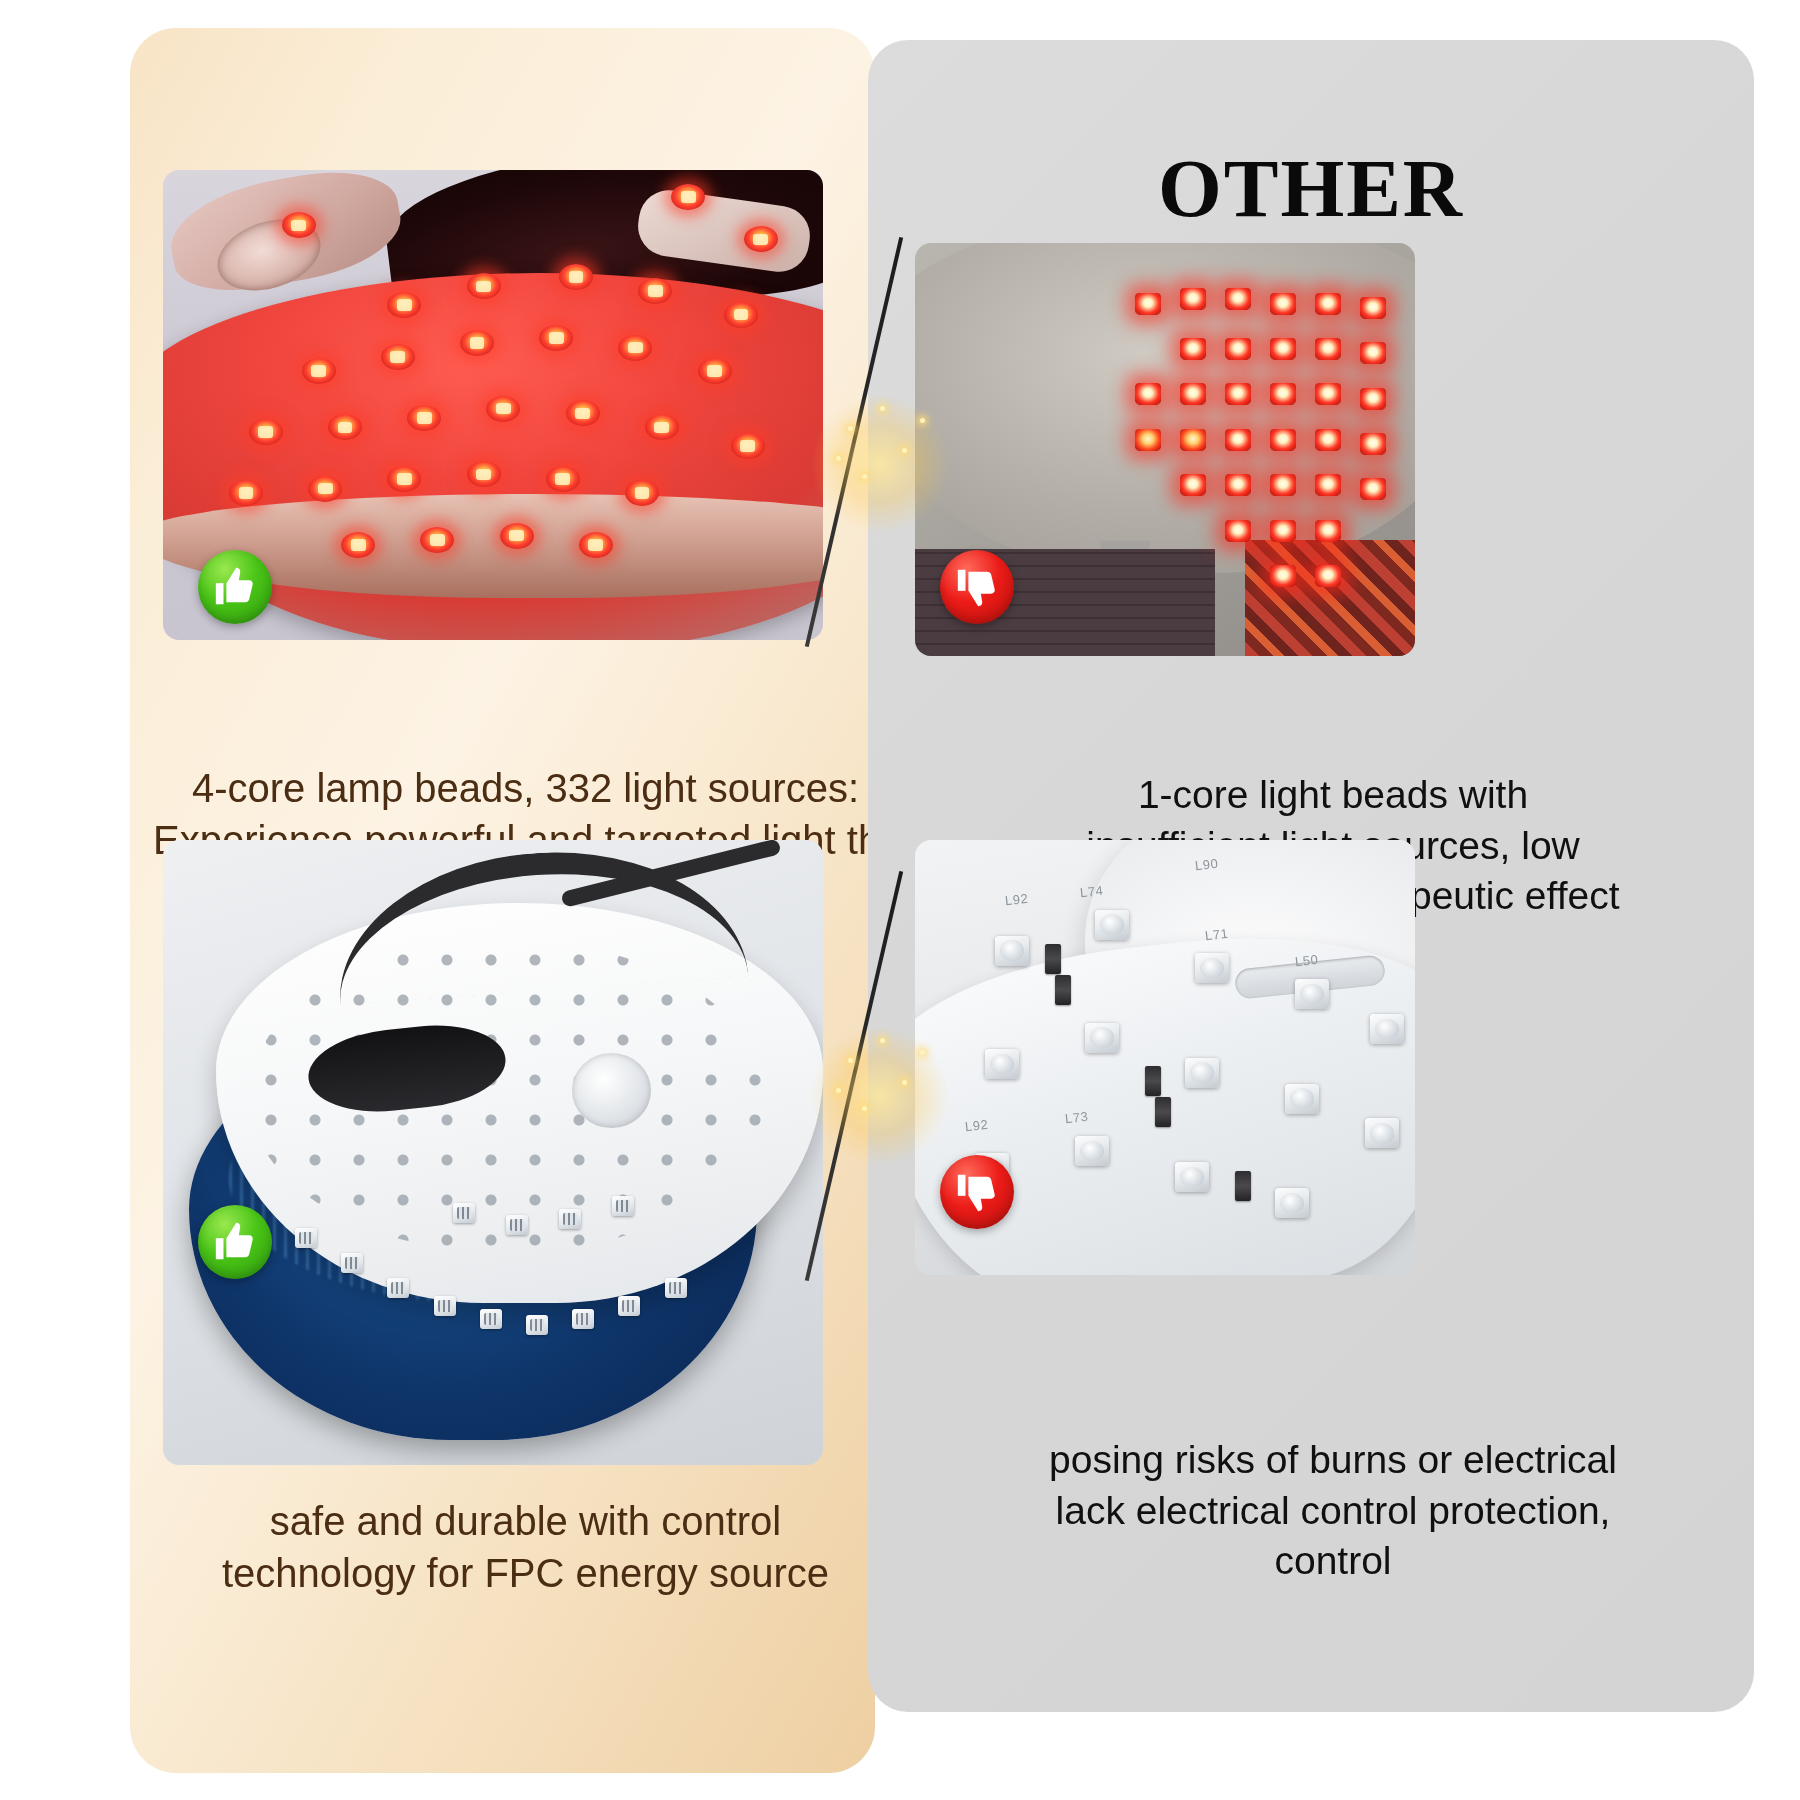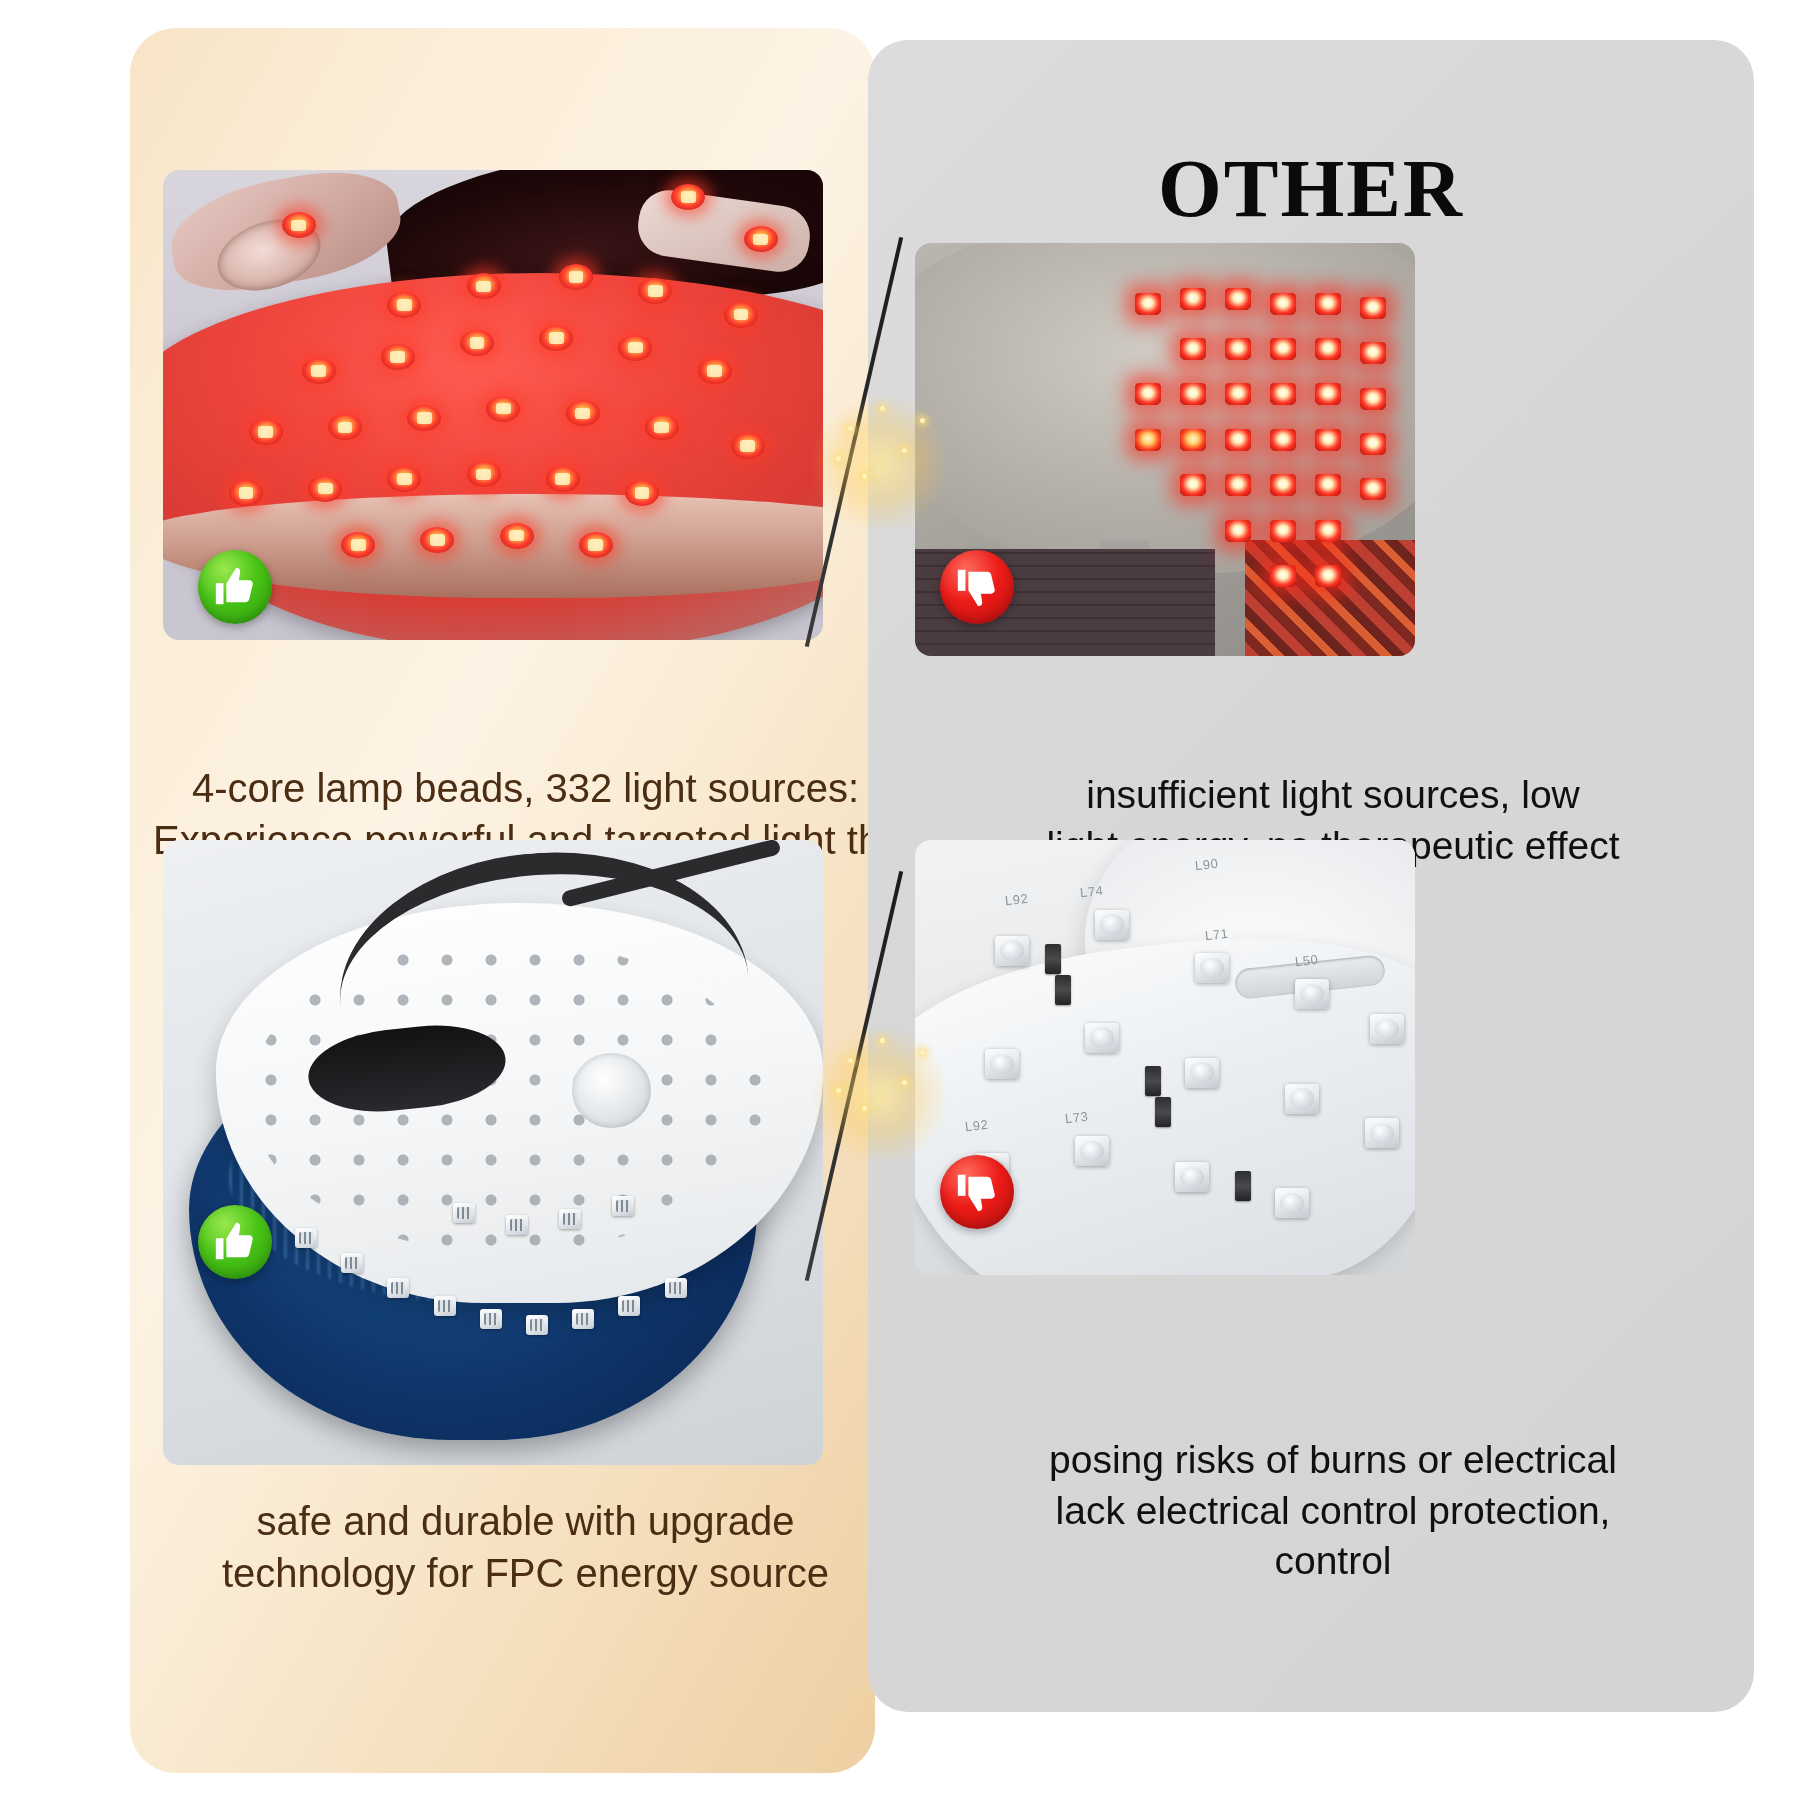--- a/index.html
+++ b/index.html
@@ -362,21 +362,21 @@
   </div>
 
   <div class="badge up bd-our-2">
     <svg viewBox="0 0 24 24">
       <path d="M2 10h4v11H2z"></path>
       <path d="M7.5 10.2 12.6 2c1.4 0 2.3 1 2.1 2.3l-.7 4.2h5.3c1.3 0 2.2 1.1 1.9 2.3l-1.8 7.6c-.25 1-1.1 1.6-2.1 1.6H7.5z"></path>
     </svg>
   </div>
 
   <div class="cap cap-our cap-our-2">
-    <span class="ln">safe and durable with upgrade</span>
+    <span class="ln">safe and durable with control</span>
     <span class="ln">technology for FPC energy source</span>
   </div>
 
   <div class="card-other"></div>
 
   <div class="title-other">OTHER</div>
 
   <div class="photo ph-other-1">
     <div class="oth1-bg"></div>
     <div class="oth1-mask"></div>
@@ -421,20 +421,21 @@
   </div>
 
   <div class="badge down bd-other-1">
     <svg viewBox="0 0 24 24">
       <path d="M2 10h4v11H2z"></path>
       <path d="M7.5 10.2 12.6 2c1.4 0 2.3 1 2.1 2.3l-.7 4.2h5.3c1.3 0 2.2 1.1 1.9 2.3l-1.8 7.6c-.25 1-1.1 1.6-2.1 1.6H7.5z"></path>
     </svg>
   </div>
 
   <div class="cap cap-other cap-other-1">
+    <span class="ln">1-core light beads with</span>
     <span class="ln">insufficient light sources, low</span>
     <span class="ln">light energy, no therapeutic effect</span>
   </div>
 
   <div class="photo ph-other-2">
     <div class="oth2-bg"></div>
     <div class="oth2-shell"></div>
     <div class="oth2-pcb"></div>
     <div class="oth2-slot"></div>
     <div>

